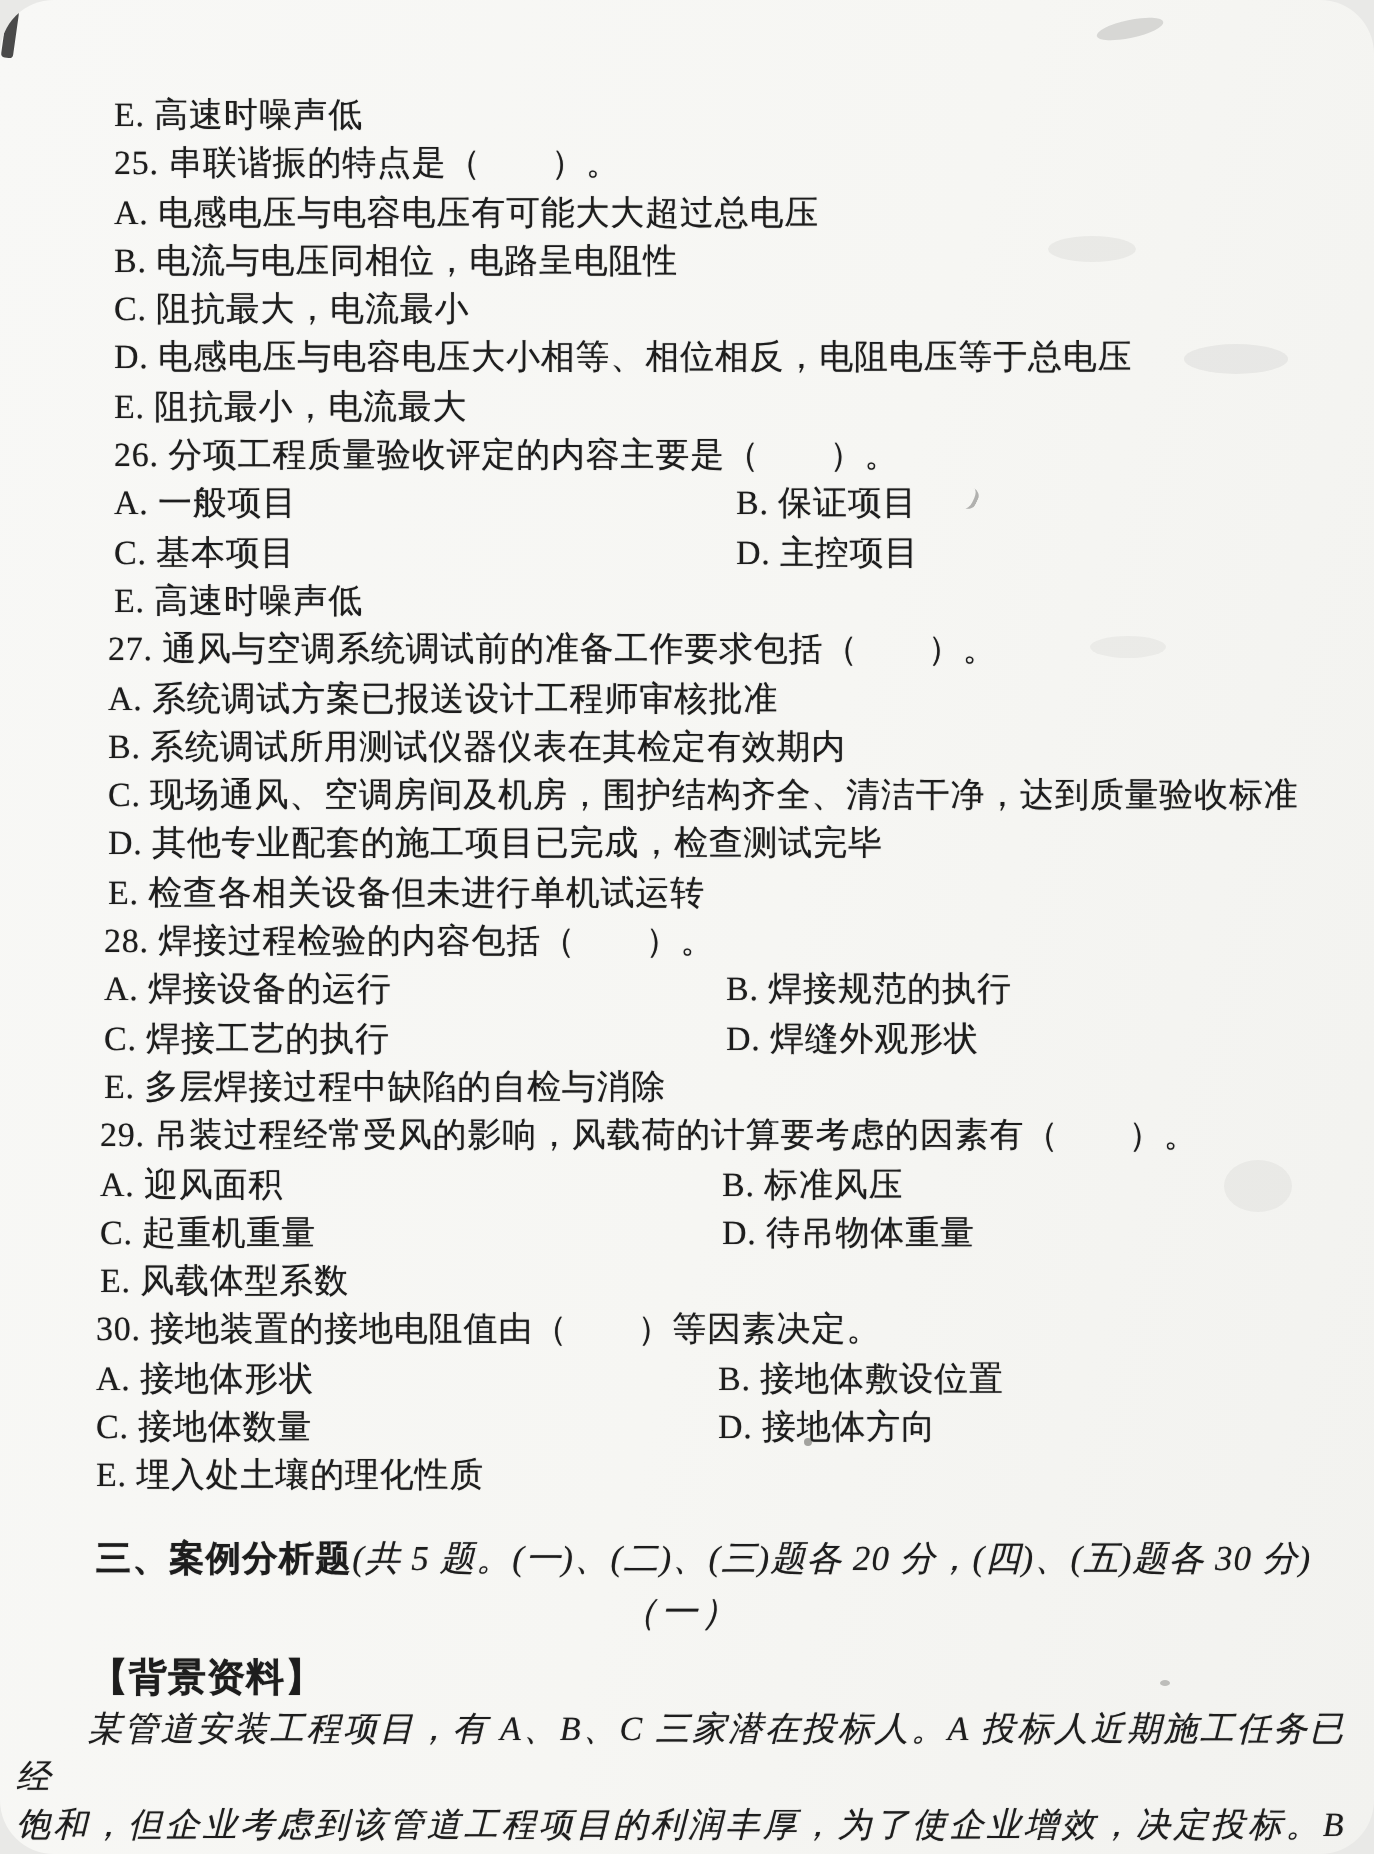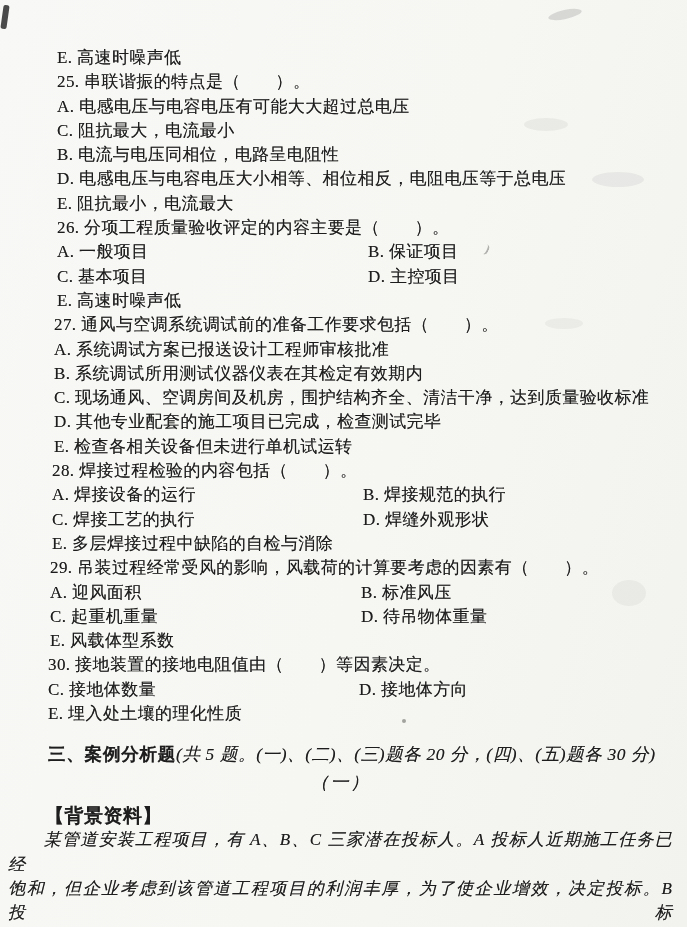--- a/index.html
+++ b/index.html
@@ -40,43 +40,43 @@
   .m-blot2{left:592px;top:172px;width:52px;height:15px;background:#555;opacity:.08;border-radius:50%;}
   .m-tick{left:478px;top:243px;width:9px;height:11px;border-right:2px solid #6f6f6d;opacity:.5;transform:rotate(25deg);border-radius:40%;}
   .m-blot3{left:545px;top:318px;width:38px;height:11px;background:#555;opacity:.06;border-radius:50%;}
   .m-blot4{left:612px;top:580px;width:34px;height:26px;background:#555;opacity:.06;border-radius:50%;}
   .m-dot1{left:402px;top:719px;width:4px;height:4px;background:#5c5c5a;opacity:.55;border-radius:50%;}
   .m-dot2{left:580px;top:840px;width:5px;height:3px;background:#6b6b69;opacity:.4;border-radius:50%;}
 </style>
 </head>
 <body>
 
-<div class="page" style="color: rgb(29, 29, 29);">
+<div class="page" style="color: rgb(29, 29, 29); border-radius: 27px;">
 
   <div>
     <div class="mark m-edge"></div>
     <div class="mark m-smudge-top"></div>
     <div class="mark m-blot1"></div>
     <div class="mark m-blot2"></div>
     <div class="mark m-tick"></div>
     <div class="mark m-blot3"></div>
     <div class="mark m-blot4"></div>
     <div class="mark m-dot1"></div>
     <div class="mark m-dot2"></div>
   </div>
 
   <div class="content">
 
     <div class="line">E. 高速时噪声低</div>
 
     <div>
       <div class="line">25. 串联谐振的特点是（　　）。</div>
       <div class="line">A. 电感电压与电容电压有可能大大超过总电压</div>
+      <div class="line">B. 电流与电压同相位，电路呈电阻性</div>
       <div class="line">C. 阻抗最大，电流最小</div>
-      <div class="line">B. 电流与电压同相位，电路呈电阻性</div>
       <div class="line">D. 电感电压与电容电压大小相等、相位相反，电阻电压等于总电压</div>
       <div class="line">E. 阻抗最小，电流最大</div>
     </div>
 
     <div>
       <div class="line">26. 分项工程质量验收评定的内容主要是（　　）。</div>
       <div class="line two">
         <span class="c1">A. 一般项目</span>
         <span>B. 保证项目</span>
       </div>
@@ -118,20 +118,24 @@
       <div class="line two">
         <span class="c1">C. 起重机重量</span>
         <span>D. 待吊物体重量</span>
       </div>
       <div class="line">E. 风载体型系数</div>
     </div>
 
     <div class="qg30">
       <div class="line">30. 接地装置的接地电阻值由（　　）等因素决定。</div>
       <div class="line two">
+        <span class="c1">A. 接地体形状</span>
+        <span>B. 接地体敷设位置</span>
+      </div>
+      <div class="line two">
         <span class="c1">C. 接地体数量</span>
         <span>D. 接地体方向</span>
       </div>
       <div class="line">E. 埋入处土壤的理化性质</div>
     </div>
 
     <div class="line sec-head">
       <span class="t">三、案例分析题</span><span class="n">(共 5 题。(一)、(二)、(三)题各 20 分，(四)、(五)题各 30 分)</span>
     </div>
 

